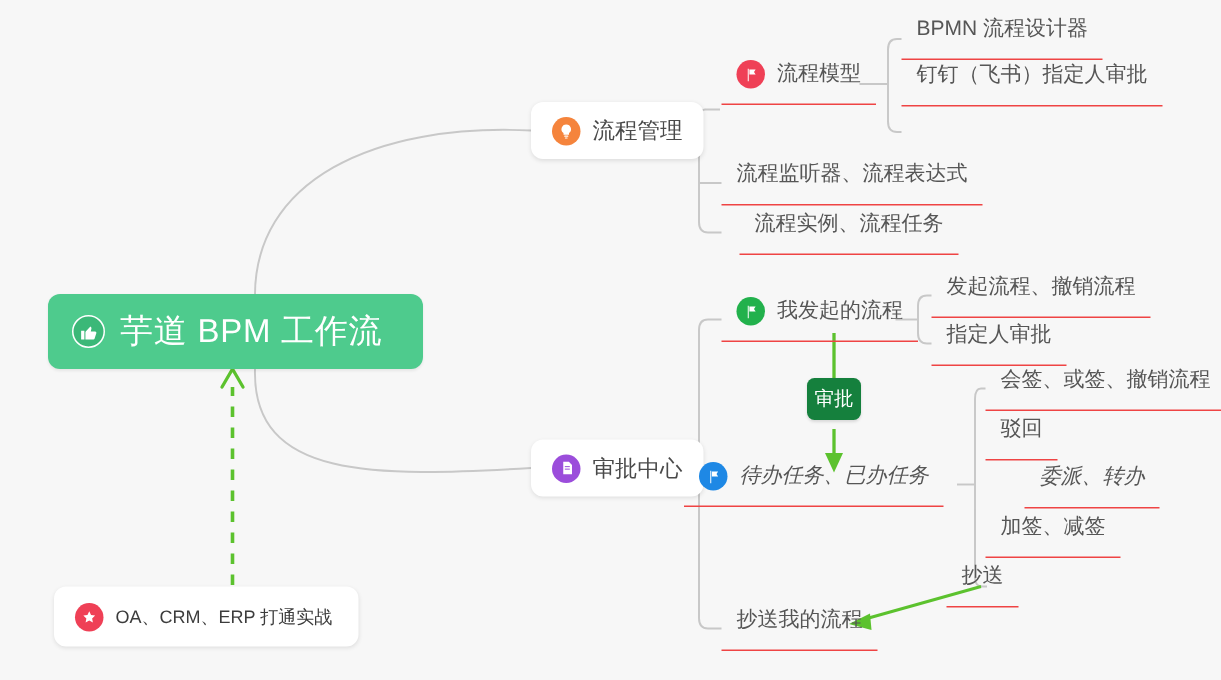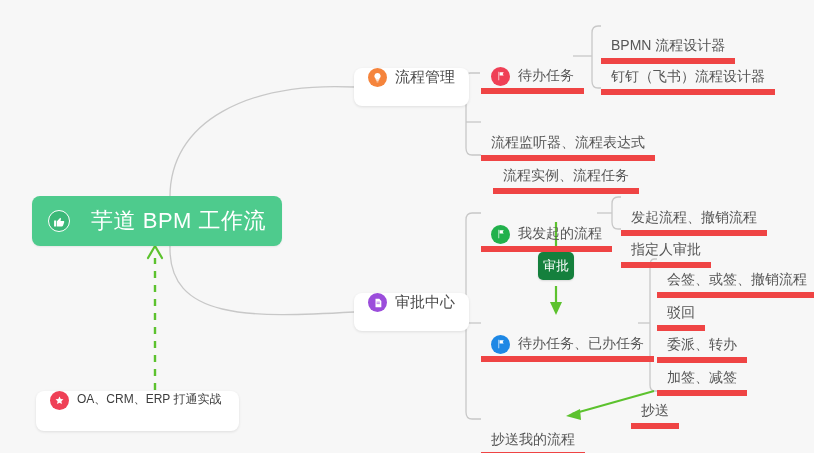--- a/index.html
+++ b/index.html
@@ -36,36 +36,36 @@
     top: 196px;
     width: 250px;
     height: 50px;
     background: #4ecb8d;
     border-radius: 8px;
     display: flex;
     align-items: center;
     box-sizing: border-box;
     padding: 0 16px;
     box-shadow: 0 1px 2px rgba(0,0,0,0.07);
-    justify-content: space-between;
   }
   .root-label {
     color: #ffffff;
     font-size: 22px;
     letter-spacing: 0.5px;
     white-space: nowrap;
     margin-left: 10px;
   }
 
   
   .card-node {
     position: absolute;
     background: #ffffff;
     border-radius: 8px;
     display: flex;
+    align-items: center;
     box-sizing: border-box;
     padding: 0 14px;
     box-shadow: 0 1px 3px rgba(0,0,0,0.10);
     height: 38px;
   }
   .card-label {
     font-size: 15px;
     color: #4a4a4a;
     white-space: nowrap;
     margin-left: 8px;
@@ -101,27 +101,25 @@
   .icon-doc    { background: #9b4ddb; }
   .icon-star   { background: #ef4056; }
   .icon-flag-red   { background: #ef4056; }
   .icon-flag-green { background: #22b14c; }
   .icon-flag-blue  { background: #1e88e5; }
 
   
   .leaf-node {
     position: absolute;
     display: flex;
-    align-items: center;
     height: 30px;
     box-sizing: border-box;
     padding: 0 10px 0 10px;
-    border-bottom: 6px solid #ef4444;
-    white-space: nowrap;
-    margin-top: 24px;
+    border-bottom: 1px solid #ef4444;
+    white-space: nowrap;
   }
   .leaf-label {
     font-size: 14px;
     color: #565656;
     white-space: nowrap;
   }
   .leaf-node.with-icon .leaf-label { margin-left: 8px; }
 
   
   .tag-node {
@@ -201,28 +199,28 @@
     <span class="card-label">流程管理</span>
   </div>
 
   <div class="leaf-node with-icon" style="left:481px; top:40px;">
     <span class="icon icon-flag-red">
       <svg width="10" height="10" viewBox="0 0 24 24" fill="#ffffff">
         <path d="M6 2h1.6v20H6z"></path>
           <path d="M8.6 3h10l-2.6 4 2.6 4h-10z"></path>
       </svg>
     </span>
-    <span class="leaf-label">待办任务</span>
+    <span class="leaf-label">流程模型</span>
   </div>
 
   <div class="leaf-node" style="left:601px; top:10px;">
     <span class="leaf-label">BPMN 流程设计器</span>
   </div>
   <div class="leaf-node" style="left:601px; top:41px;">
-    <span class="leaf-label">钉钉（飞书）流程设计器</span>
+    <span class="leaf-label">钉钉（飞书）指定人审批</span>
   </div>
 
   <div class="leaf-node" style="left:481px; top:107px;">
     <span class="leaf-label">流程监听器、流程表达式</span>
   </div>
   <div class="leaf-node" style="left:493px; top:140px;">
     <span class="leaf-label">流程实例、流程任务</span>
   </div>
 
   <div class="card-node" id="node-approval-center">
@@ -249,37 +247,37 @@
     <span class="leaf-label">指定人审批</span>
   </div>
   <div class="leaf-node" style="left:621px; top:182px;">
     <span class="leaf-label">发起流程、撤销流程</span>
   </div>
 
   <div class="tag-node" style="left:538px; top:252px;">
     <span class="tag-label">审批</span>
   </div>
 
-  <div class="leaf-node with-icon" style="left:481px; top:308px;">
+  <div class="leaf-node with-icon" style="left:456px; top:308px;font-style:italic;">
     <span class="icon icon-flag-blue">
       <svg width="10" height="10" viewBox="0 0 24 24" fill="#ffffff">
         <path d="M6 2h1.6v20H6z"></path>
           <path d="M8.6 3h10l-2.6 4 2.6 4h-10z"></path>
       </svg>
     </span>
     <span class="leaf-label">待办任务、已办任务</span>
   </div>
 
   <div class="leaf-node" style="left:657px; top:244px;">
     <span class="leaf-label">会签、或签、撤销流程</span>
   </div>
   <div class="leaf-node" style="left:657px; top:277px;">
     <span class="leaf-label">驳回</span>
   </div>
-  <div class="leaf-node" style="left:657px; top:309px;">
+  <div class="leaf-node" style="left:683px; top:309px;font-style:italic;">
     <span class="leaf-label">委派、转办</span>
   </div>
   <div class="leaf-node" style="left:657px; top:342px;">
     <span class="leaf-label">加签、减签</span>
   </div>
   <div class="leaf-node" style="left:631px; top:375px;">
     <span class="leaf-label">抄送</span>
   </div>
 
   <div class="leaf-node" style="left:481px; top:404px;">

